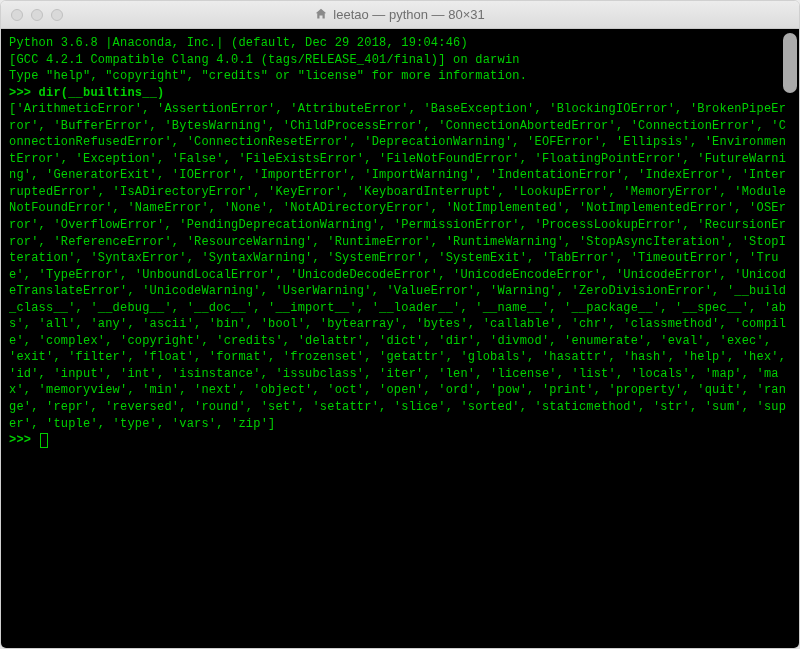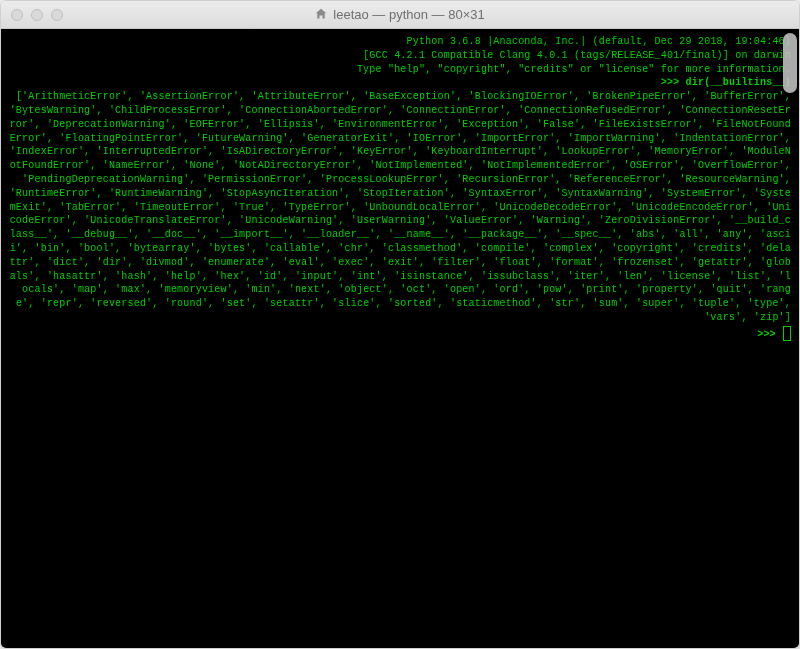--- a/index.html
+++ b/index.html
@@ -61,25 +61,24 @@
     height: 12px;
     display: inline-block;
     position: relative;
     top: -1px;
   }
   .terminal {
     flex: 1;
     background: #000;
     padding: 6px 8px 8px 8px;
     color: #00d000;
-    font-size: 10px;
+    font-size: 12px;
     line-height: 1.38;
     overflow: hidden;
     position: relative;
-    text-align: right;
   }
   .terminal-content {
     white-space: pre-wrap;
     word-break: break-all;
     font-weight: 500;
     letter-spacing: 0.2px;
   }
   .prompt-line {
     display: block;
     font-weight: bold;

